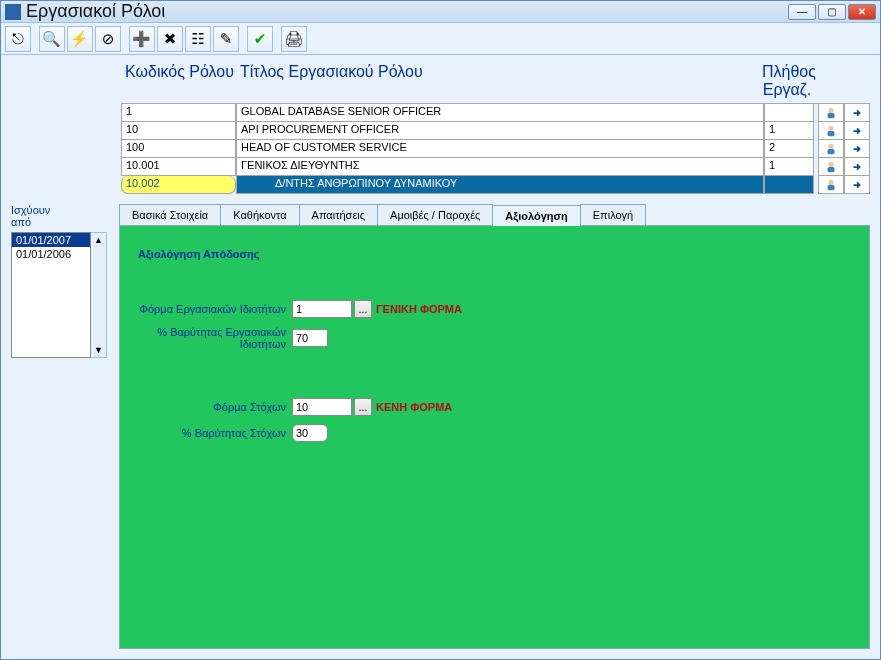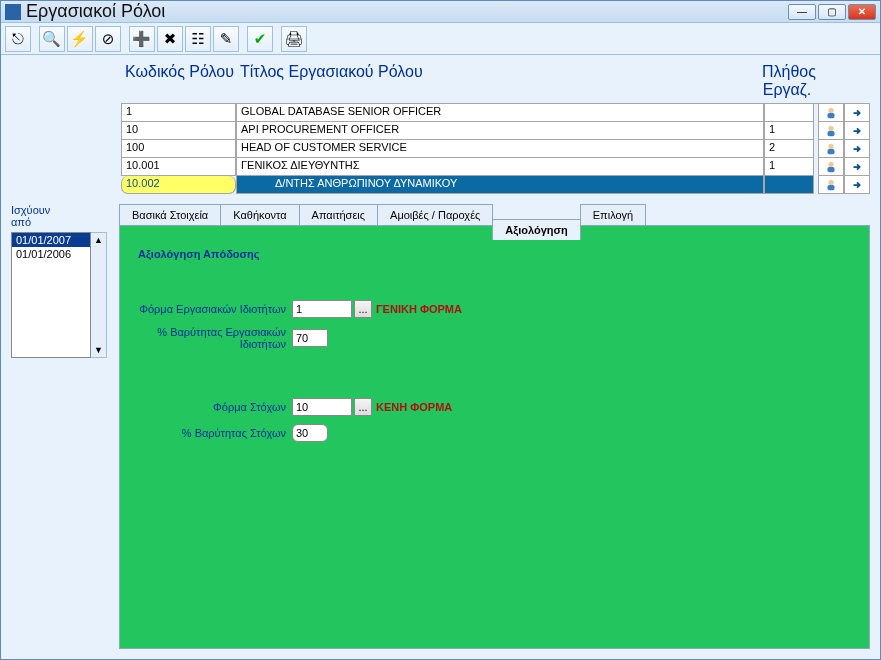--- a/index.html
+++ b/index.html
@@ -161,21 +161,21 @@
     border-bottom: none;
     background: #e4eff9;
     color:#000;
     font-size:11px;
     margin-right: -1px;
     position:relative;
   }
   .tab.active {
     background: #e8f2fc;
     font-weight:bold;
-    top:15px;
+    top:1px;
   }
   .tabpane {
     flex:1;
     border: 1px solid #8aa7c3;
     background: #22c55e;
     padding: 22px 18px;
     position:relative;
   }
   .sect-title {
     color:#00309c;

